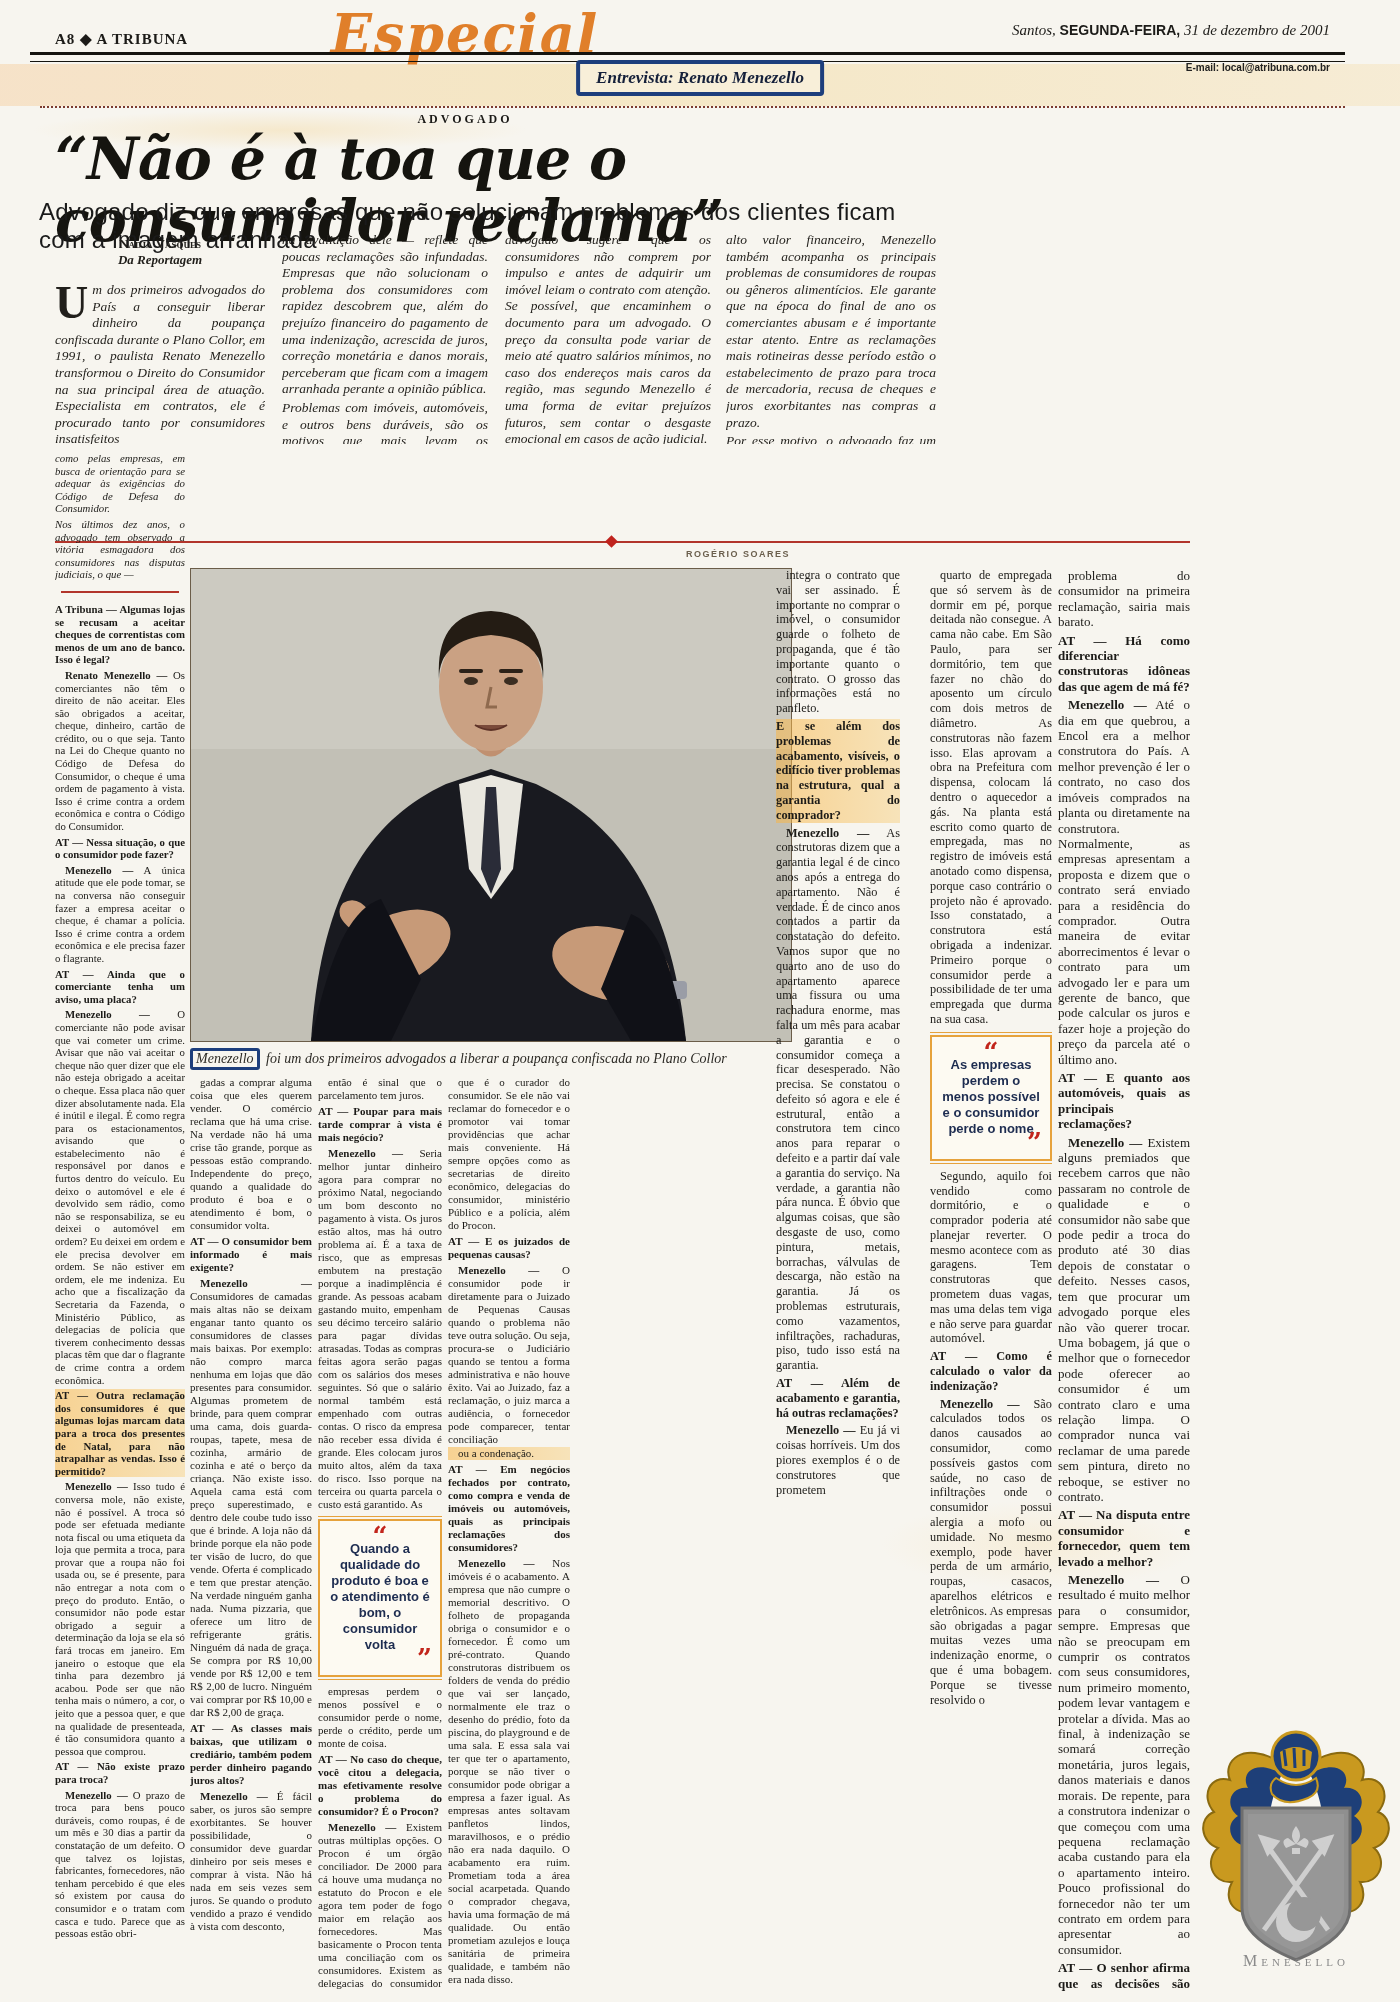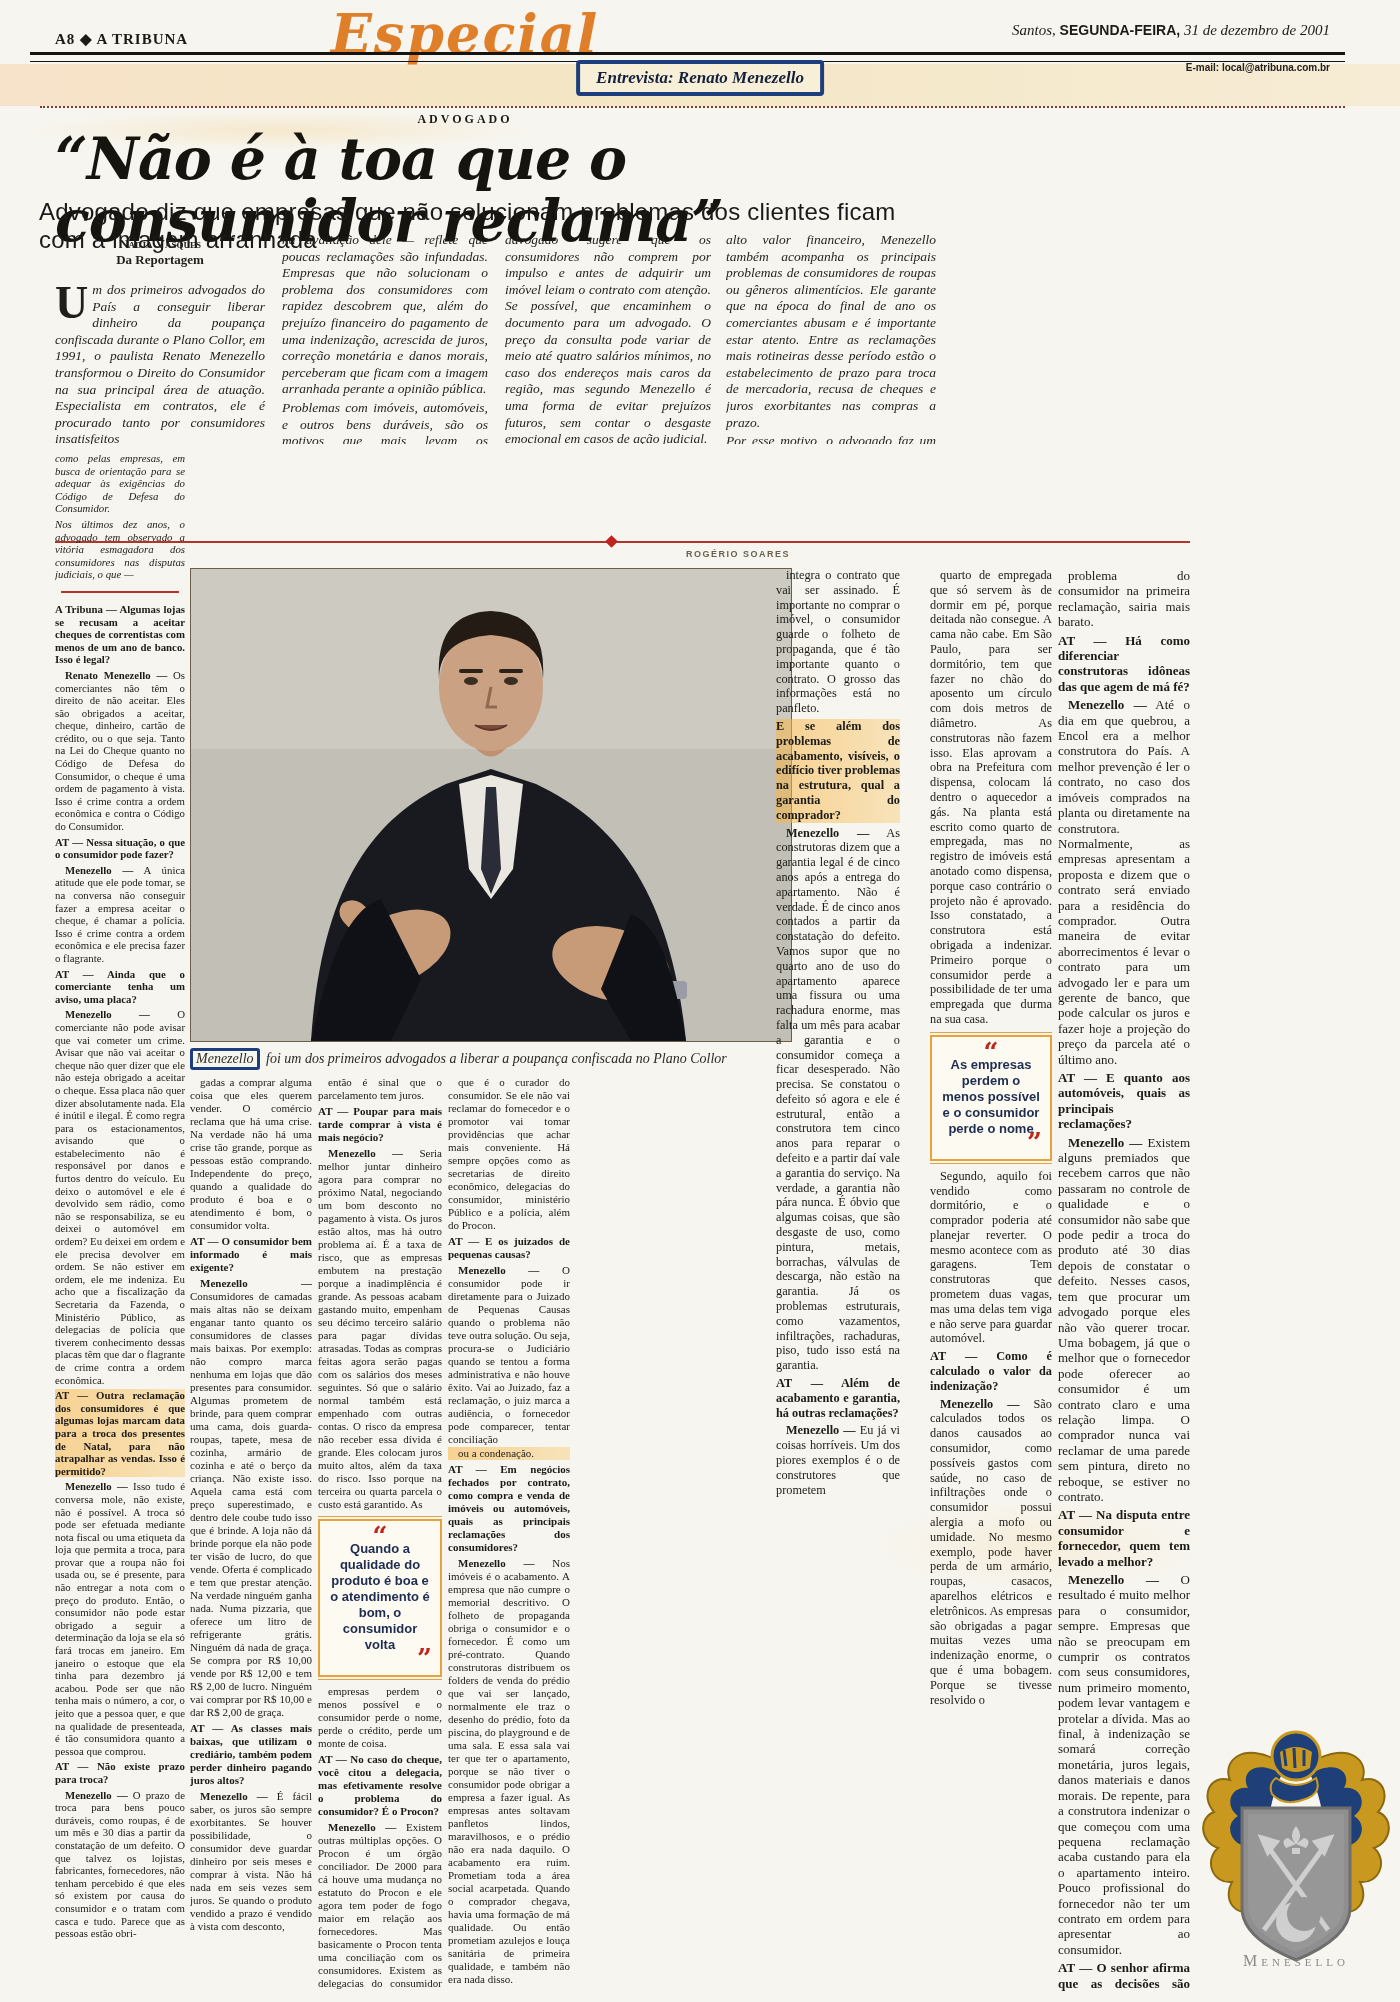--- a/index.html
+++ b/index.html
@@ -24,21 +24,21 @@
   #kicker{left:0;right:470px;top:112px;text-align:center;
      font:bold 12px "Liberation Serif",serif;letter-spacing:3px;color:#2a2а26;}
   #headline{left:55px;width:890px;top:128px;text-align:left;
      font:italic bold 57px "DejaVu Serif",serif;color:#15140f;letter-spacing:-1px;line-height:62px;}
   #deck{left:39px;width:885px;top:198px;font:24px "Liberation Sans",sans-serif;color:#1a1a1a;letter-spacing:.2px;}
   
   .icol{position:absolute;top:232px;height:212px;overflow:hidden;
      font:italic 13.5px/16.6px "Liberation Serif",serif;text-align:justify;color:#211f1b;}
   .icol p{margin:0 0 2px 0;}
   .byline{text-align:center;font:bold 13px "Liberation Serif",serif;font-variant:small-caps;margin:4px 0 14px 0;font-style:normal;}
-  .byline .role{display:block;font-weight:bold;font-variant:normal;font-size:13px;}
+  .byline .role{display:block;font-weight:bold;font-style:italic;font-variant:normal;font-size:13px;}
   .dropcap::first-letter{font:bold 46px/34px "Liberation Serif",serif;float:left;padding:4px 4px 0 0;font-style:normal;}
   
   #divider{left:55px;width:1135px;top:541px;height:2px;background:#b2352b;}
   #divider .dia{position:absolute;left:552px;top:-4px;width:9px;height:9px;background:#c0231d;transform:rotate(45deg);}
   
   #credit{left:190px;width:600px;top:549px;text-align:right;font:bold 9px "Liberation Sans",sans-serif;
      letter-spacing:1.5px;color:#6b5f4d;}
   #photo{left:190px;top:568px;width:600px;height:472px;border:1px solid #6b5d49;overflow:hidden;
      background:linear-gradient(160deg,#d3d1c9,#b8b6ac 60%,#a9a79d);}
   #caption{left:190px;width:640px;top:1048px;font:italic 14px "Liberation Serif",serif;color:#2c2a25;}

